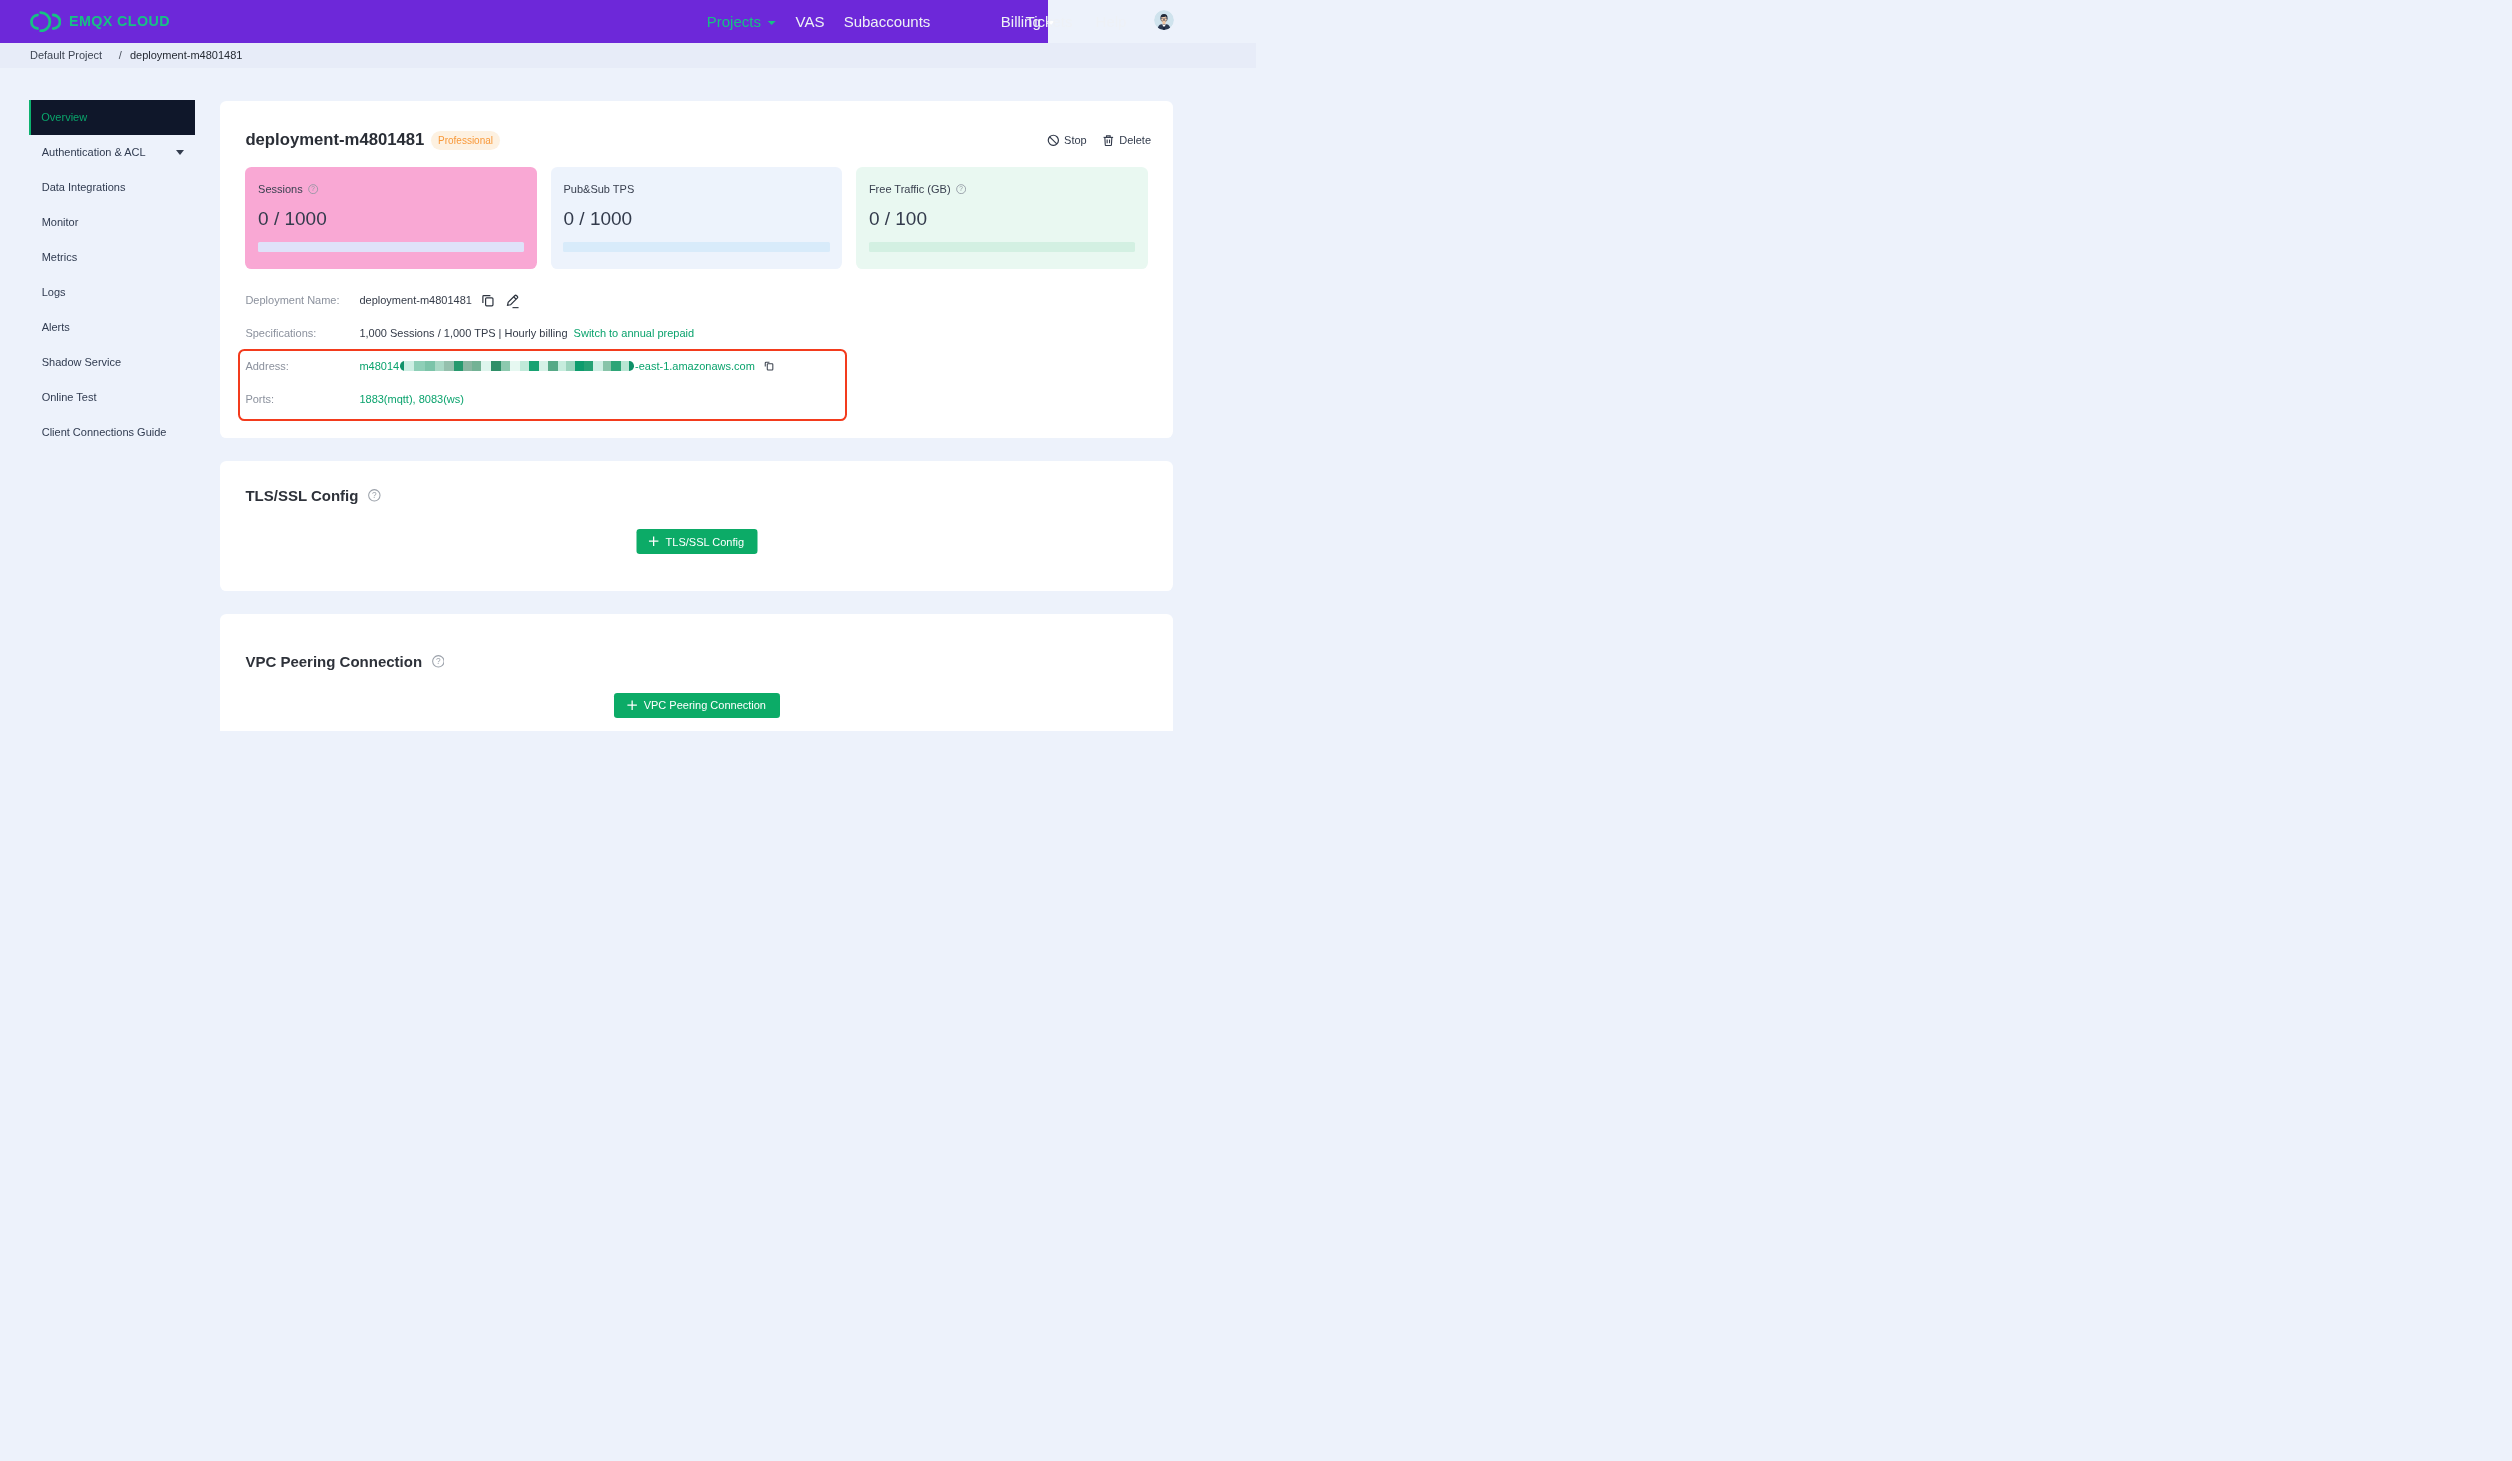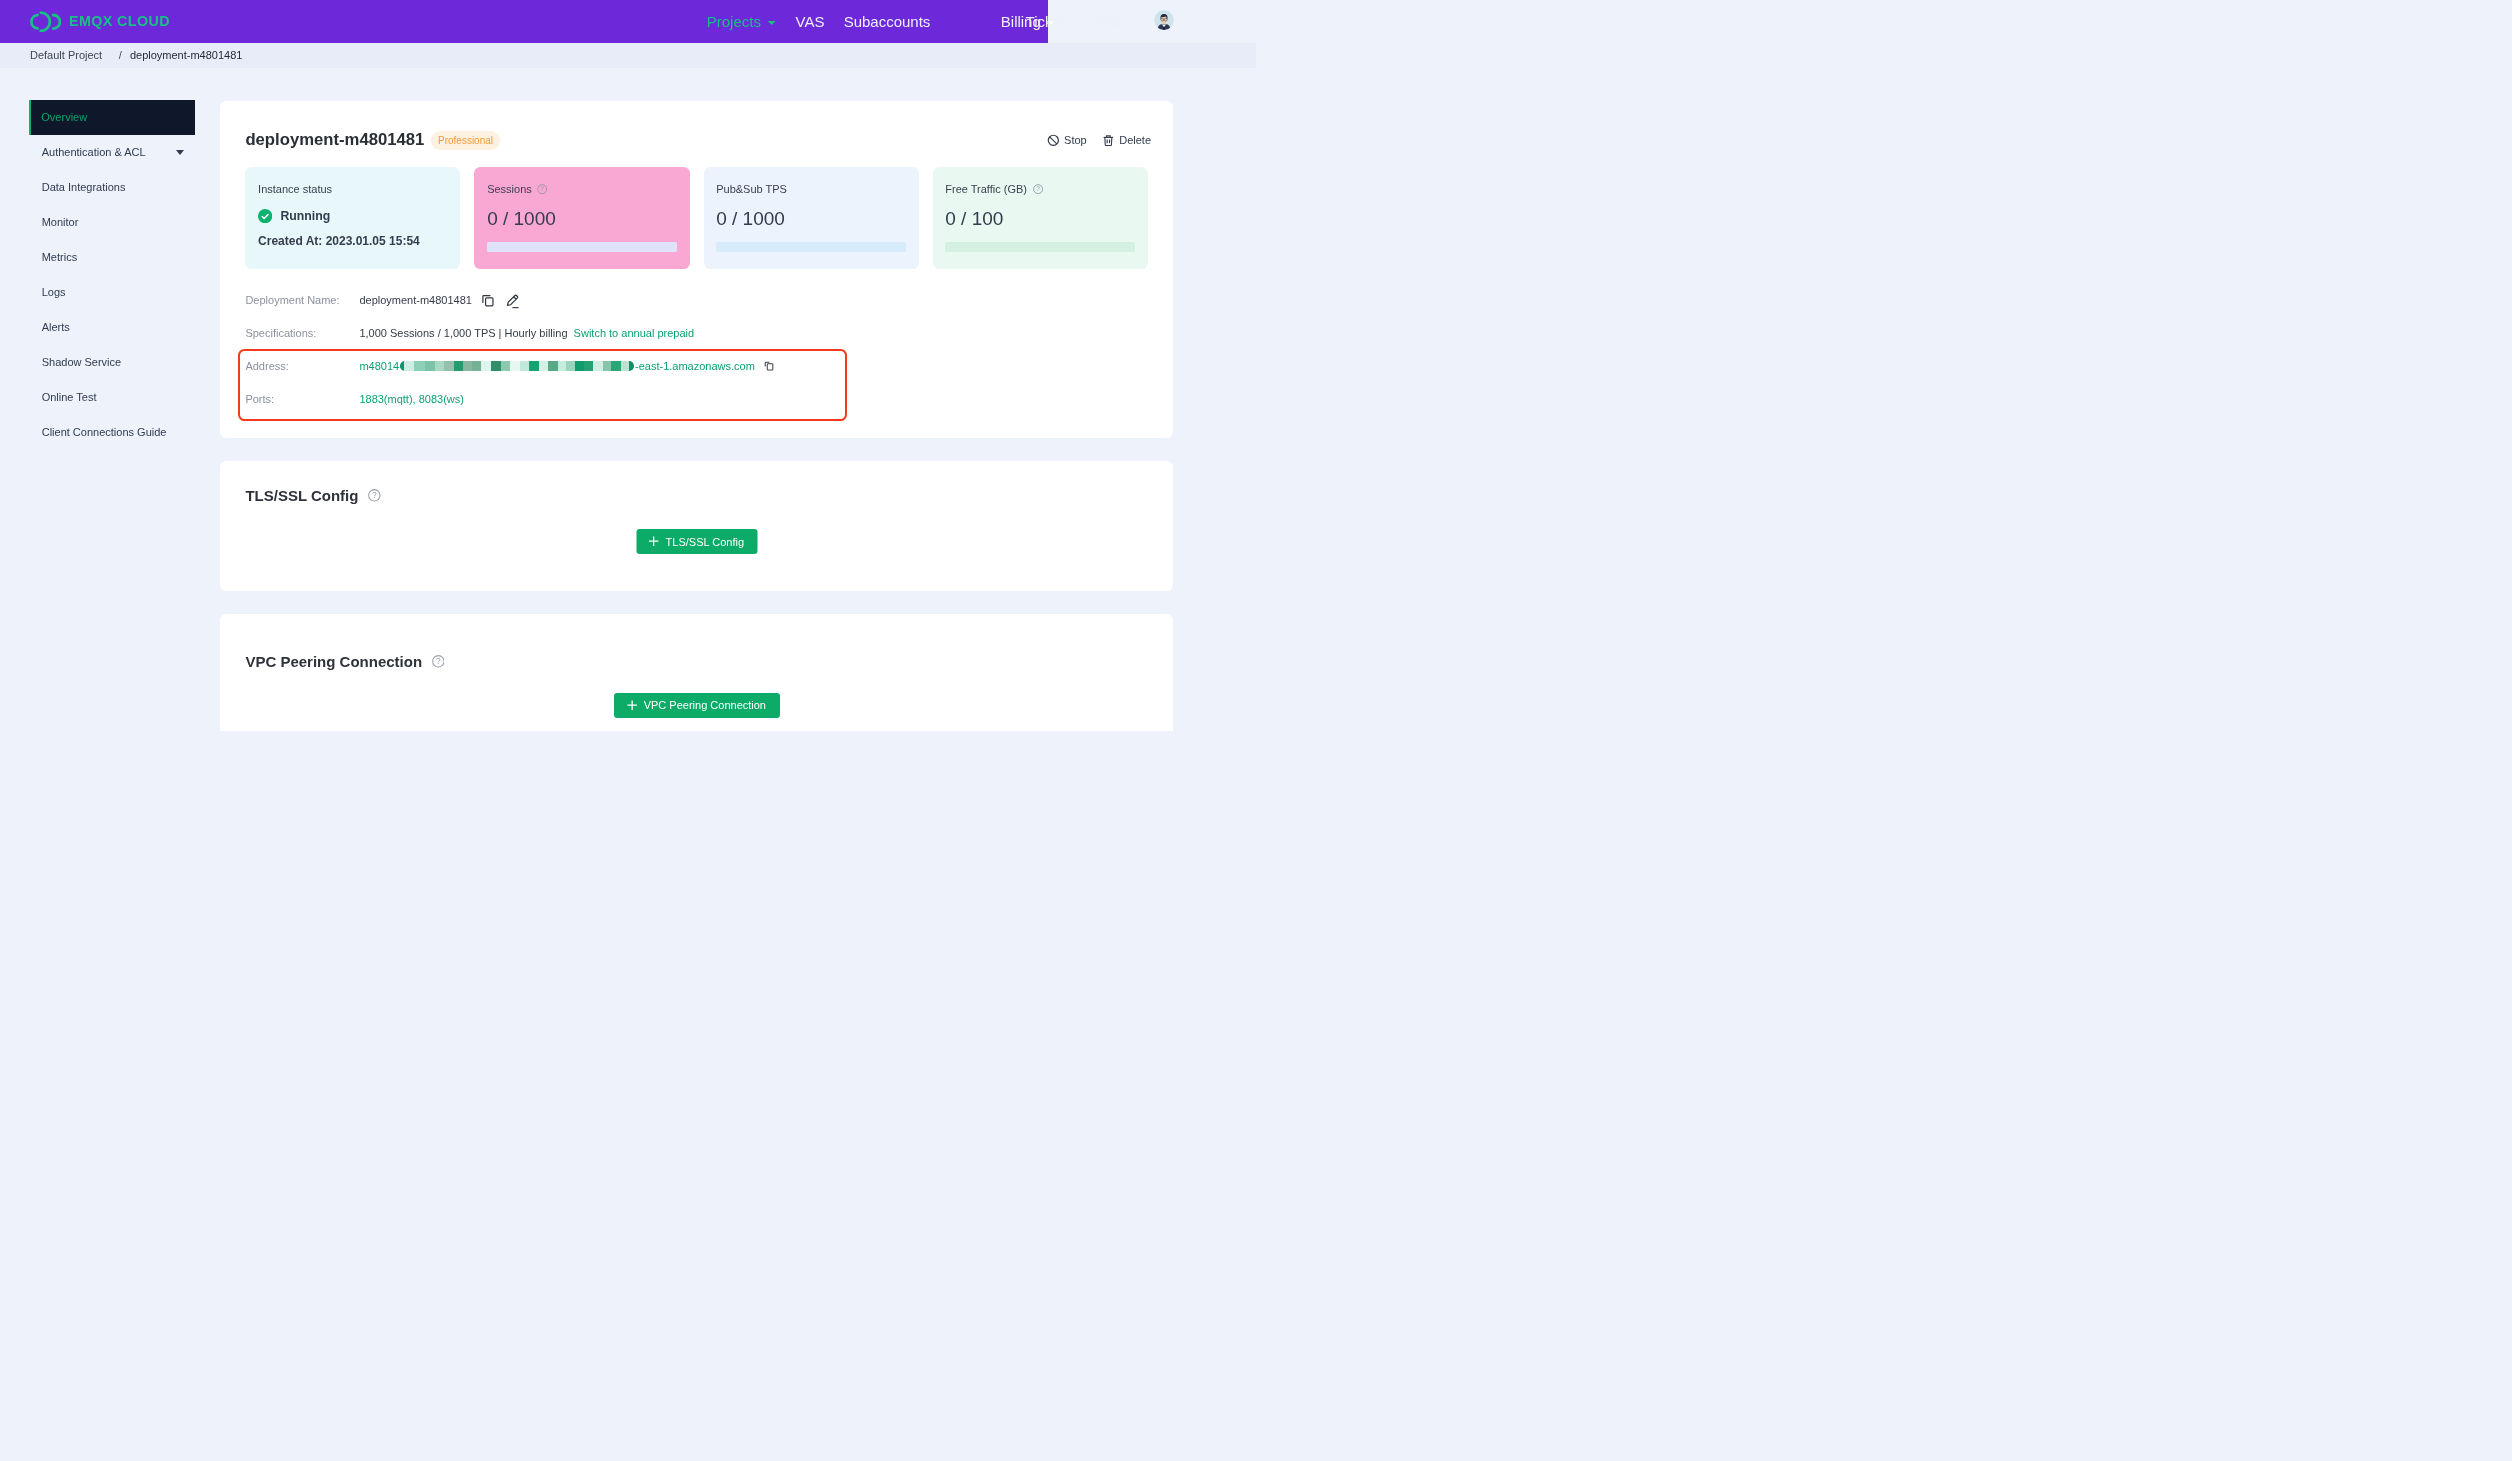--- a/index.html
+++ b/index.html
@@ -133,31 +133,20 @@
             <path d="M2 4.3 h12"></path>
             <path d="M5.7 4.1 V2.4 h4.6 v1.7"></path>
             <path d="M3.6 4.5 l.5 9.1 a1 1 0 0 0 1 .95 h5.8 a1 1 0 0 0 1-.95 l.5-9.1"></path>
             <path d="M6.5 7 v4.6"></path>
             <path d="M9.5 7 v4.6"></path>
           </svg>
         Delete</span>
     </div>
   </div>
   <div class="stats">
-    <div class="stat s1">
-      <div class="slabel">Instance status</div>
-      <div class="runrow">
-        <svg width="14.3" height="14.3" viewBox="0 0 18 18">
-            <circle cx="9" cy="9" r="9" fill="#0cb26e"></circle>
-            <path d="M5.2 9.3 l2.5 2.5 5-5" stroke="#fff" stroke-width="1.8" fill="none" stroke-linecap="round" stroke-linejoin="round"></path>
-          </svg>
-        <span>Running</span>
-      </div>
-      <div class="created">Created At: 2023.01.05 15:54</div>
-    </div>
     <div class="stat s2">
       <div class="slabel">Sessions
         <svg width="10.3" height="10.3" viewBox="0 0 16 16" style="font-size:14px">
             <circle cx="8" cy="8" r="7" fill="none" stroke="#8f96a0" stroke-width="1.3"></circle>
             <text x="8" y="11.5" text-anchor="middle" font-size="10" fill="#8f96a0" font-family="Liberation Sans">?</text>
           </svg>
       </div>
       <div class="snum">0 / 1000</div>
       <div class="sbar"></div>
     </div>

